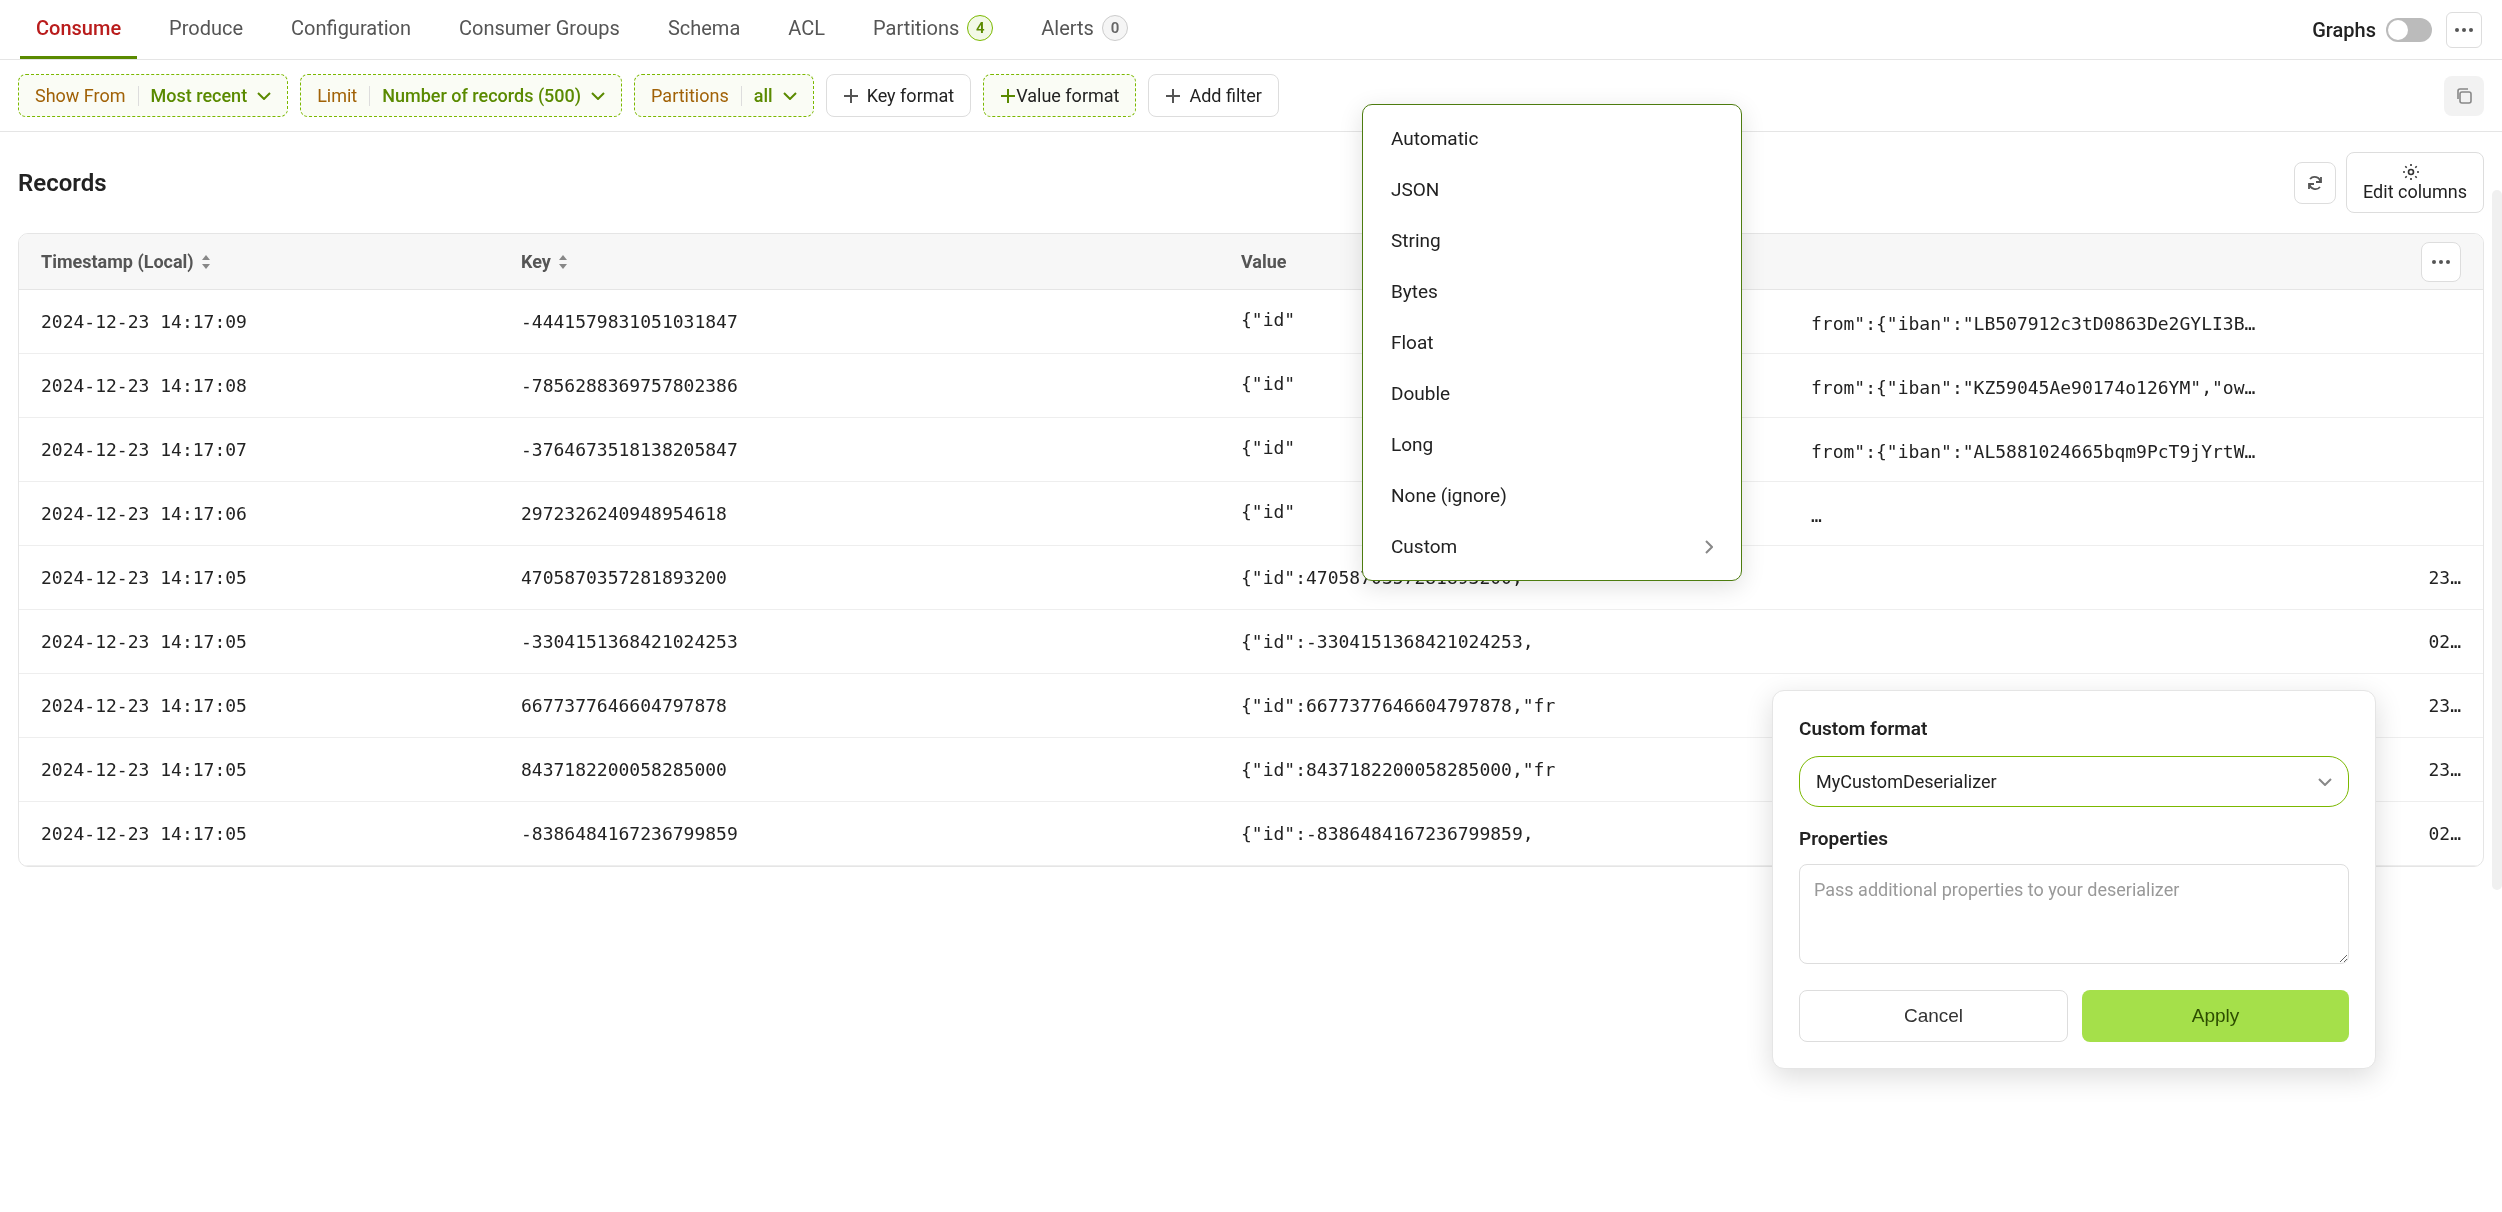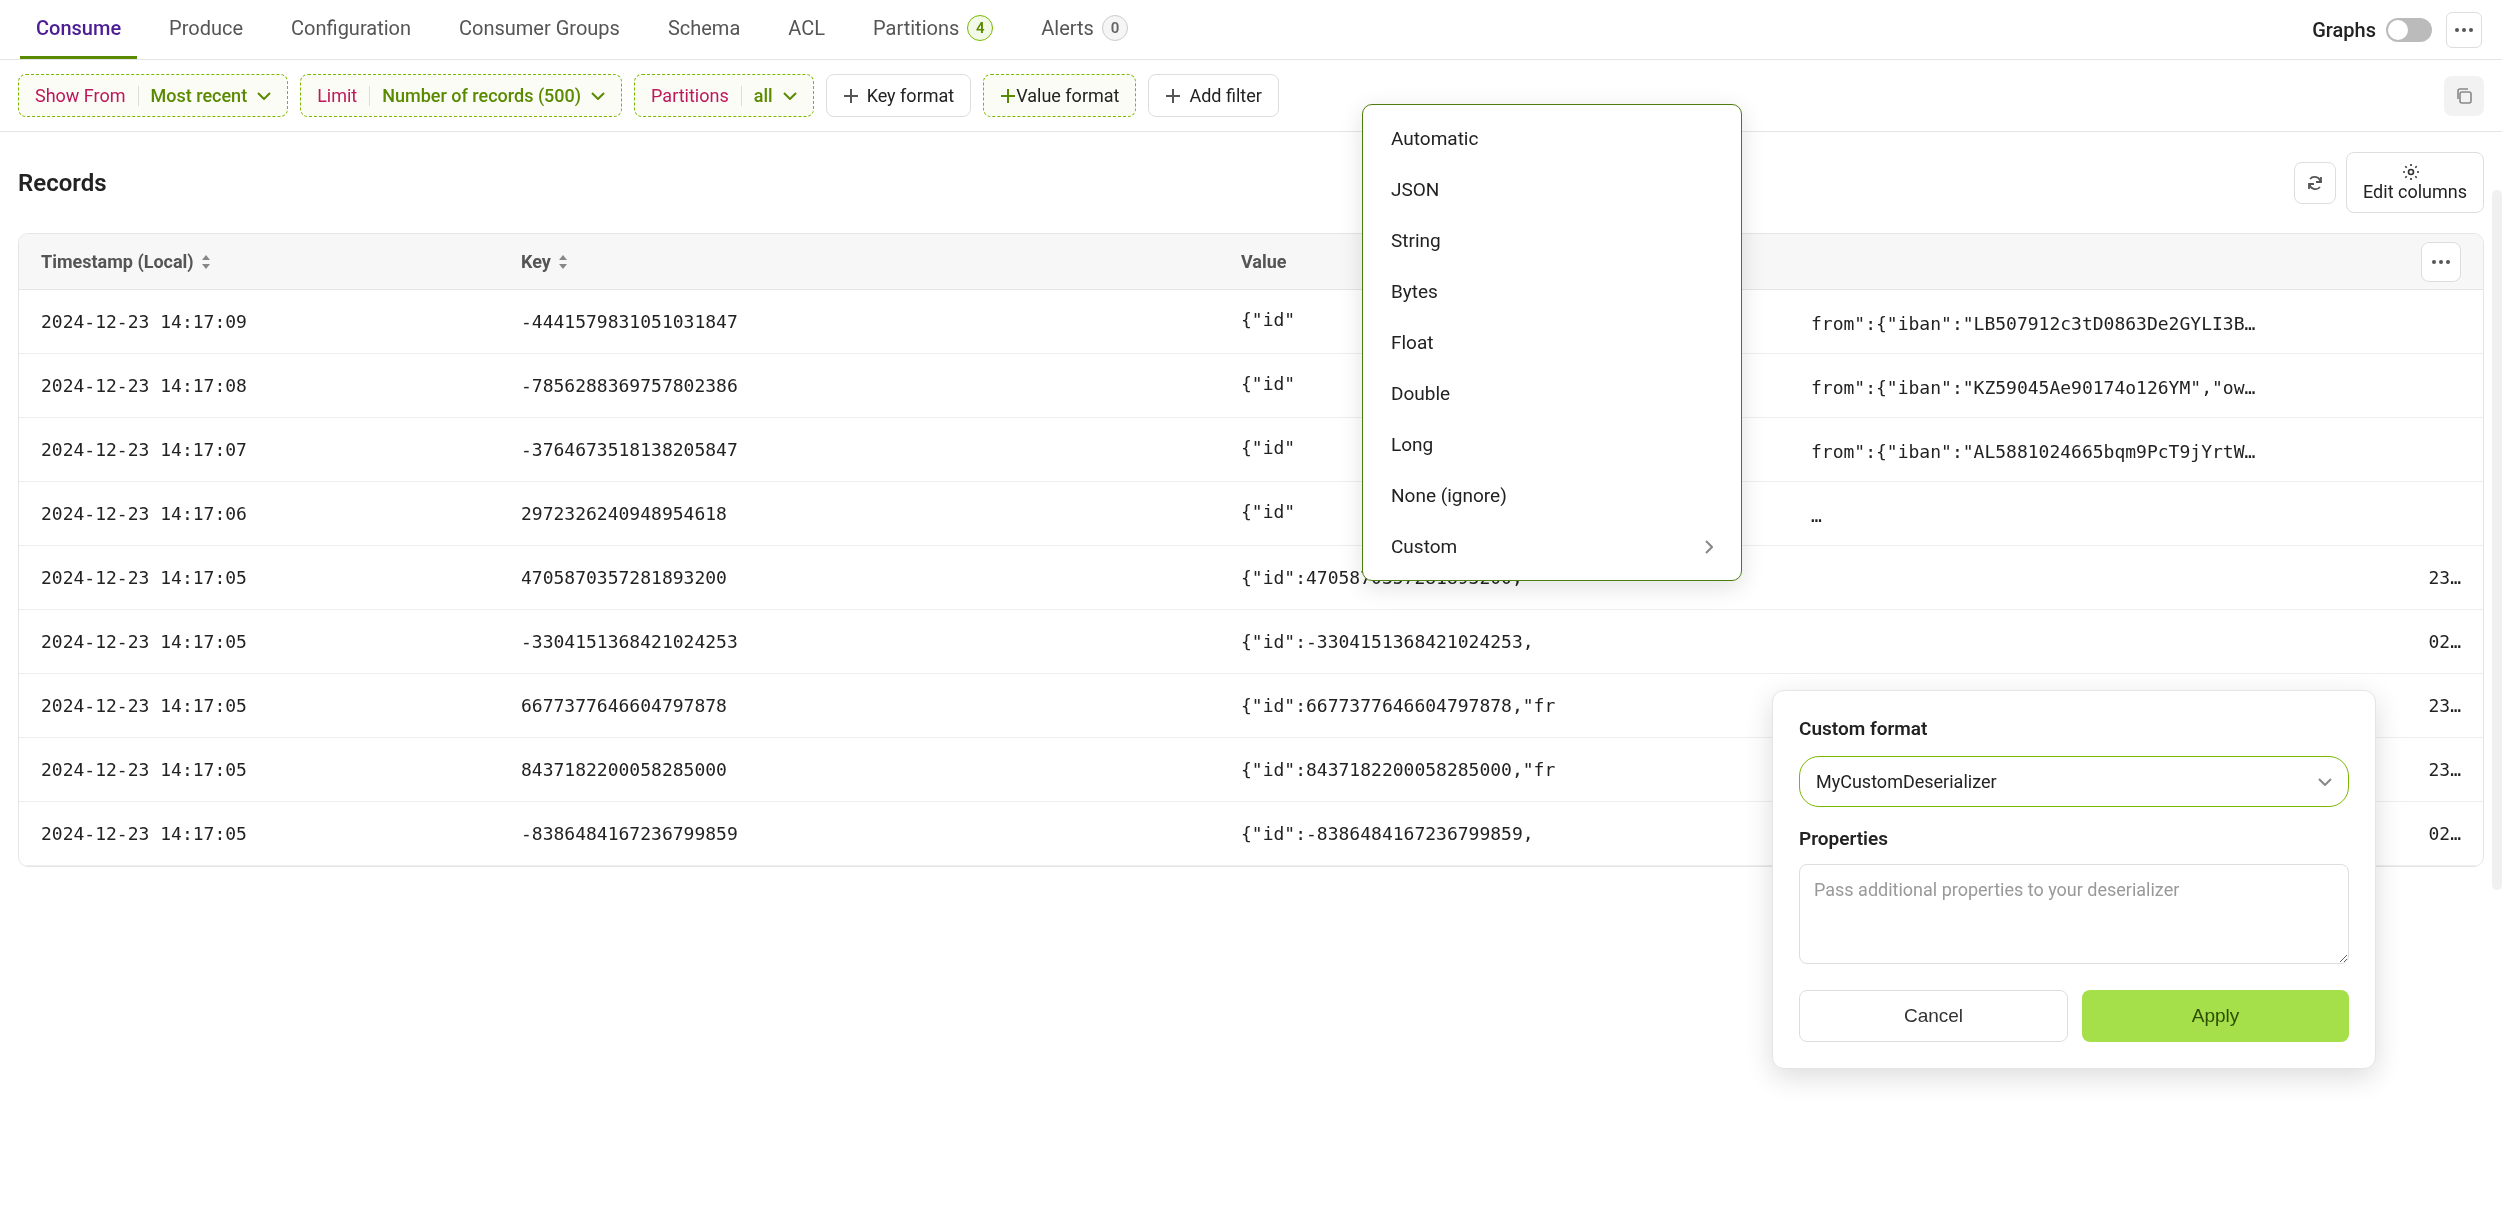--- a/index.html
+++ b/index.html
@@ -1,35 +1,35 @@
 <!DOCTYPE html>
 <html><head>
 <meta charset="utf-8">
 <style>
 * { margin: 0; padding: 0; box-sizing: border-box; }
 body { font-family: -apple-system, BlinkMacSystemFont, "Segoe UI", Roboto, sans-serif; font-size: 18px; color: #222; background: #fff; width: 2502px; }
 
 
 .tab-bar { display: flex; align-items: center; border-bottom: 1px solid #e5e5e5; padding: 0 20px; height: 60px; }
 .tab { padding: 0 16px; margin-right: 16px; font-size: 20px; color: #555; display: flex; align-items: center; height: 100%; cursor: pointer; border-bottom: 3px solid transparent; }
-.tab.active { color: #4c1d95; border-bottom-color: #5a8a00; font-weight: 500; }
+.tab.active { color: #b91c1c; border-bottom-color: #5a8a00; font-weight: 500; }
 .badge { display: inline-flex; align-items: center; justify-content: center; min-width: 26px; height: 26px; border-radius: 13px; border: 1.5px solid #7bb800; background: #f2f9e6; color: #5a8a00; font-size: 15px; font-weight: 600; margin-left: 8px; }
 .badge.grey { border-color: #ccc; background: #f5f5f5; color: #666; }
 .tab-spacer { flex: 1; }
 .graphs-label { font-size: 20px; font-weight: 500; margin-right: 10px; }
 .toggle { width: 46px; height: 24px; background: #bbb; border-radius: 12px; position: relative; cursor: pointer; }
 .toggle::after { content: ''; position: absolute; left: 2px; top: 2px; width: 20px; height: 20px; background: #fff; border-radius: 10px; }
 .more-btn { width: 36px; height: 36px; border: 1px solid #ddd; border-radius: 6px; display: flex; align-items: center; justify-content: center; margin-left: 14px; cursor: pointer; background: #fff; }
 
 
 .filter-bar { display: flex; align-items: center; padding: 14px 18px; gap: 12px; border-bottom: 1px solid #e5e5e5; }
 .pill { display: flex; align-items: center; border-radius: 8px; padding: 10px 16px; font-size: 18px; cursor: pointer; }
 .pill.dashed { border: 1.5px dashed #7bb800; background: #fafcf5; }
 .pill.solid { border: 1px solid #ddd; background: #fff; }
-.pill .label { color: #be185d; }
+.pill .label { color: #a16207; }
 .pill .sep { width: 1px; height: 20px; background: #ddd; margin: 0 12px; }
 .pill .value { color: #5a8a00; font-weight: 500; }
 .pill .chev { margin-left: 10px; }
 .filter-spacer { flex: 1; }
 .page-btn { width: 40px; height: 40px; border-radius: 8px; background: #f2f2f2; display: flex; align-items: center; justify-content: center; cursor: pointer; }
 
 
 .records-header { display: flex; align-items: center; padding: 20px 18px; }
 .records-header h2 { font-size: 24px; font-weight: 600; }
 .records-spacer { flex: 1; }

